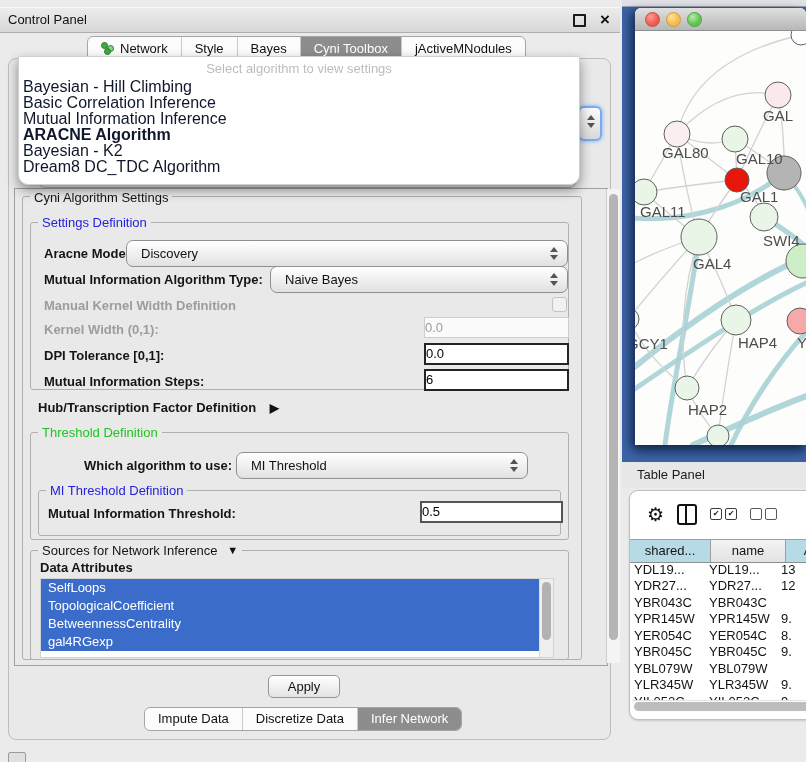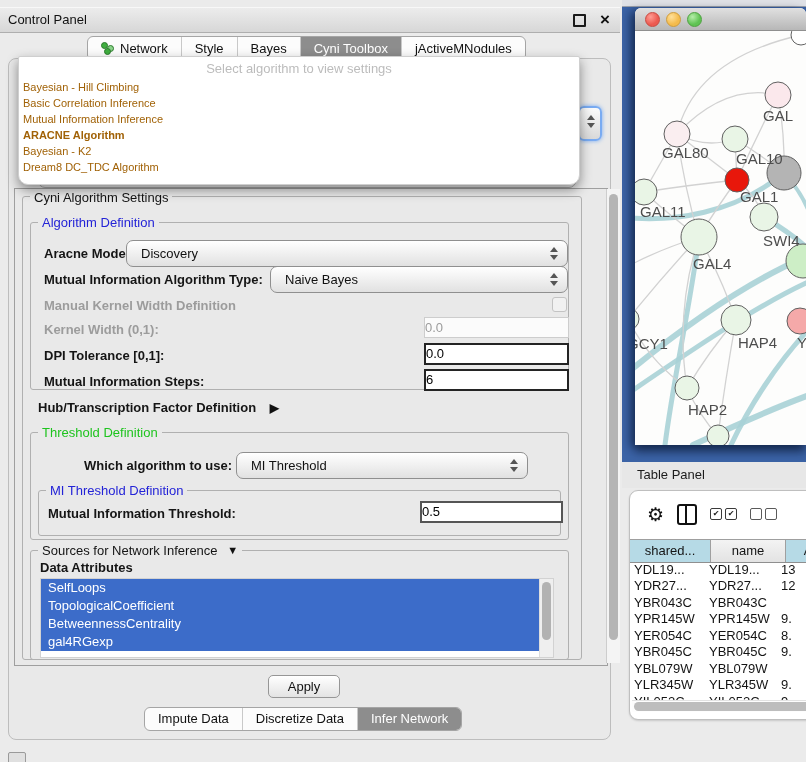--- a/index.html
+++ b/index.html
@@ -25,21 +25,21 @@
   .net-ico{position:relative;width:13px;height:13px;display:inline-block;margin-right:6px}
   .net-ico i{position:absolute;width:5px;height:5px;border-radius:50%;background:#3fae3f;border:1px solid #2c7a2c}
   .net-ico i:nth-child(1){left:0;top:0}
   .net-ico i:nth-child(2){right:0;top:3px;background:#8bd48b}
   .net-ico i:nth-child(3){left:3px;bottom:0}
 
   
   #algo-dropdown{left:18px;top:56px;width:560px;background:#fff;border:1px solid #cfcfcf;
       border-radius:2px 2px 10px 10px;box-shadow:0 5px 12px rgba(0,0,0,.42);padding-bottom:9px;z-index:6}
   .dd-prompt{text-align:center;color:#bcbcbc;font-size:13px;padding:4px 0 3px}
-  .dd-item{font-size:11px;color:#a16207;padding-left:4px;line-height:16px}
+  .dd-item{font-size:16px;color:#0f172a;padding-left:4px;line-height:16px}
   .dd-item.b{font-weight:bold}
 
   #combo-fragment{left:578px;top:106px;width:20px;height:31px;border-radius:6px;border:2px solid #79abf2;
       background:linear-gradient(#fbfbfb,#d9d9d9);box-shadow:0 0 4px #79abf2;z-index:5}
   #ghost-combo{left:38px;top:160px;width:536px;height:26px;border:1px solid #ababab;border-radius:7px;
       background:#eeeeee;z-index:1;overflow:hidden}
   #ghost-combo span{position:absolute;left:12px;top:6px;font-size:13px;color:#9a9a9a}
 
   
   #settings-pane{left:14px;top:188px;width:592px;height:476px;border:1px solid #9f9f9f;background:#e9e9e9}
@@ -171,21 +171,21 @@
 
   <div class="abs" id="settings-pane"></div>
   <div class="abs" id="settings-sb">
       <i></i>
     </div>
 
   <div class="grp" style="left:22px;top:196px;width:558px;height:462px"></div>
   <span class="gtitle" style="left:30px;top:190px;color:#141414">Cyni Algorithm Settings</span>
 
   <div class="grp" style="left:30px;top:222px;width:537px;height:166px"></div>
-  <span class="gtitle" style="left:38px;top:215px;color:#2323d7">Algorithm Definition</span>
+  <span class="gtitle" style="left:38px;top:215px;color:#2323d7">Settings Definition</span>
 
   <span class="lbl" style="left:44px;top:246px">Aracne Mode:</span>
   <div class="combo" style="left:126px;top:240px;width:440px">
     <span class="cv">Discovery</span>
     <span class="spin">
         <b class="up"></b>
         <b class="dn"></b>
       </span>
   </div>
 

